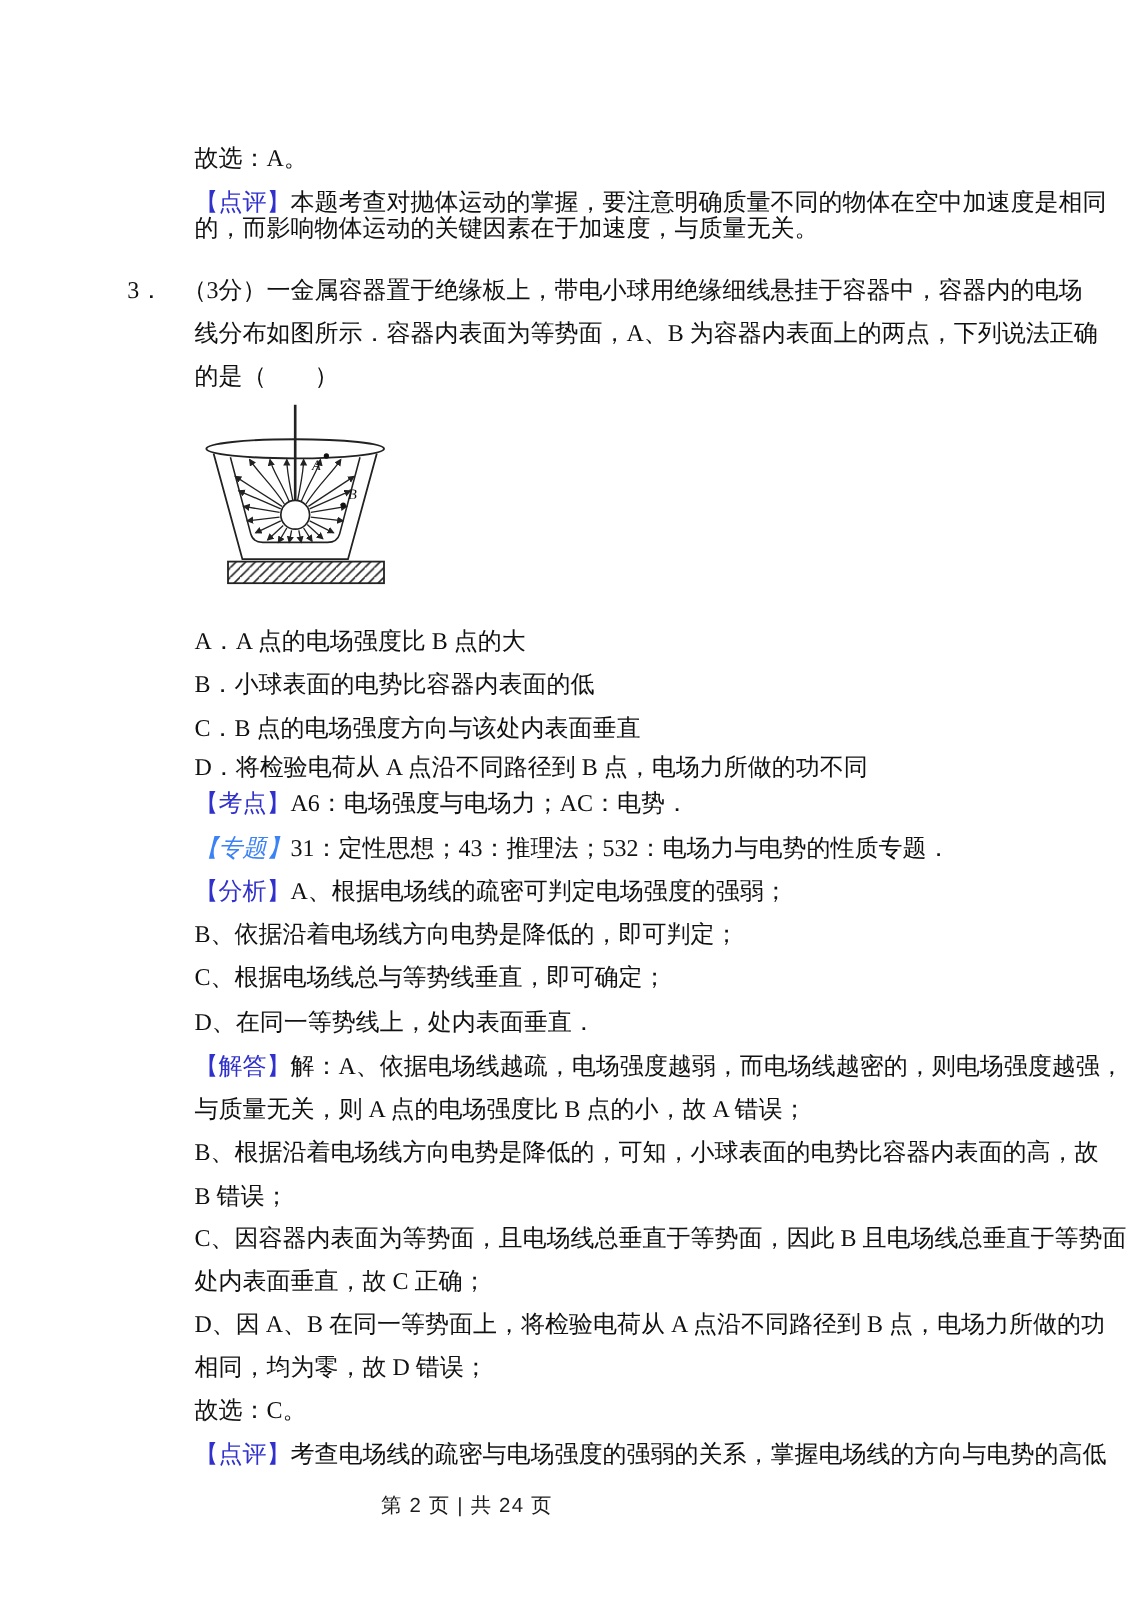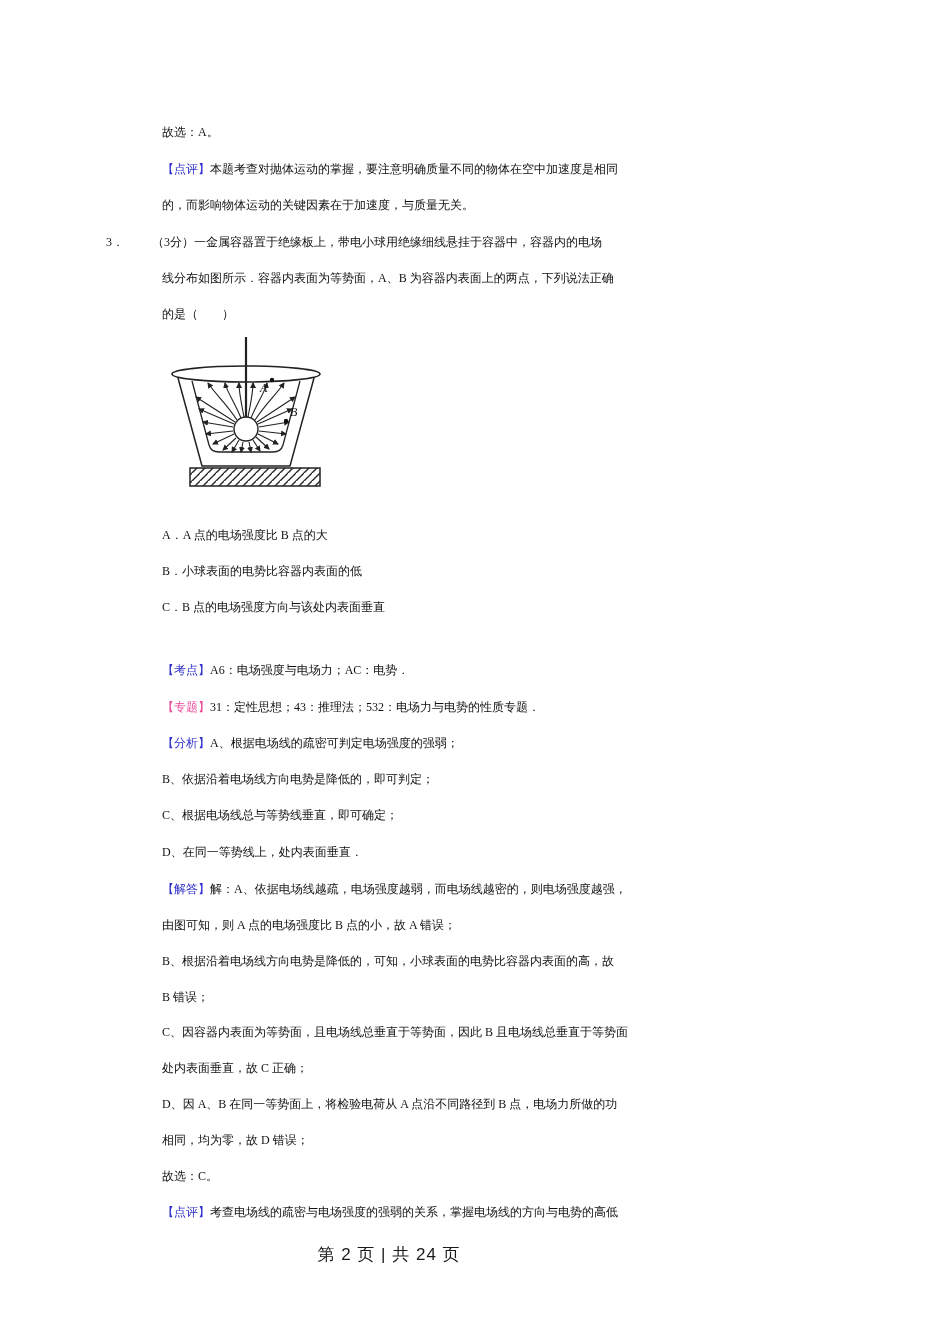--- a/index.html
+++ b/index.html
@@ -4,42 +4,42 @@
 <style>
   html,body{margin:0;padding:0;}
   body{
     width:950px;height:1344px;background:#ffffff;position:relative;
     font-family:"Liberation Serif","DejaVu Serif",serif;
     color:#111;overflow:hidden;
   }
   .page{position:absolute;inset:0;}
   .ln{
     position:absolute;left:162px;white-space:nowrap;
-    font-size:12px;line-height:25px;color:#111;
+    font-size:20px;line-height:25px;color:#111;
   }
   .ln.numbered{left:106px;}
   .num{display:inline-block;width:46px;}
   .tag{color:#3030cc;}
   .figure-wrap{position:absolute;left:168px;top:337px;width:158px;height:153px;}
   svg{display:block;}
   .footer{
     position:absolute;left:0;top:1243px;width:778px;text-align:center;
     font-family:"Liberation Sans","DejaVu Sans",sans-serif;
     font-size:17px;color:#1a1a1a;letter-spacing:1px;
   }
 </style>
 </head>
 <body>
 
 <div class="page">
 
   <div class="ln" style="top:120px"><span>故选：A。</span></div>
 
   <div class="ln" style="top:157px"><span class="tag" style="color: rgb(48, 48, 204);">【点评】</span><span>本题考查对抛体运动的掌握，要注意明确质量不同的物体在空中加速度是相同</span></div>
-  <div class="ln" style="top:193px"><span>的，而影响物体运动的关键因素在于加速度，与质量无关。</span></div>
+  <div class="ln" style="top:179px"><span>的，而影响物体运动的关键因素在于加速度，与质量无关。</span></div>
 
   <div class="ln numbered" style="top:230px"><span class="num">3．</span><span>（3分）一金属容器置于绝缘板上，带电小球用绝缘细线悬挂于容器中，容器内的电场</span></div>
   <div class="ln" style="top:266px"><span>线分布如图所示．容器内表面为等势面，A、B 为容器内表面上的两点，下列说法正确</span></div>
   <div class="ln" style="top:302px"><span>的是（　　）</span></div>
 
   <div class="figure-wrap">
     <svg width="158" height="153" viewBox="0 0 158 153">
       <defs>
         <marker id="ah" markerWidth="7" markerHeight="7" refX="5" refY="3" orient="auto" markerUnits="userSpaceOnUse">
           <path d="M0,0 L6,3 L0,6 Z" fill="#222"></path>
@@ -92,31 +92,32 @@
       <circle cx="104" cy="43" r="2.2" fill="#111"></circle>
       <text x="92" y="55" font-size="12" font-style="italic" font-family="Liberation Serif, DejaVu Serif, serif" fill="#111">A</text>
       <circle cx="118" cy="84" r="2.2" fill="#111"></circle>
       <text x="122" y="79" font-size="12" font-style="italic" font-family="Liberation Serif, DejaVu Serif, serif" fill="#111">B</text>
     </svg>
   </div>
 
   <div class="ln" style="top:523px"><span>A．A 点的电场强度比 B 点的大</span></div>
   <div class="ln" style="top:559px"><span>B．小球表面的电势比容器内表面的低</span></div>
   <div class="ln" style="top:595px"><span>C．B 点的电场强度方向与该处内表面垂直</span></div>
+  <div class="ln" style="top:628px"><span>D．将检验电荷从 A 点沿不同路径到 B 点，电场力所做的功不同</span></div>
 
   <div class="ln" style="top:658px"><span class="tag" style="color: rgb(48, 48, 204); font-family: Liberation Mono, monospace;">【考点】</span><span>A6：电场强度与电场力；AC：电势．</span></div>
-  <div class="ln" style="top:695px"><span class="tag" style="color: #ec4899;">【专题】</span><span>31：定性思想；43：推理法；532：电场力与电势的性质专题．</span></div>
+  <div class="ln" style="top:695px"><span class="tag" style="color: #3b82f6; font-style: italic;">【专题】</span><span>31：定性思想；43：推理法；532：电场力与电势的性质专题．</span></div>
 
   <div class="ln" style="top:731px"><span class="tag" style="color: rgb(48, 48, 204); font-family: Liberation Mono, monospace;">【分析】</span><span>A、根据电场线的疏密可判定电场强度的强弱；</span></div>
   <div class="ln" style="top:767px"><span>B、依据沿着电场线方向电势是降低的，即可判定；</span></div>
   <div class="ln" style="top:803px"><span>C、根据电场线总与等势线垂直，即可确定；</span></div>
   <div class="ln" style="top:840px"><span>D、在同一等势线上，处内表面垂直．</span></div>
 
   <div class="ln" style="top:877px"><span class="tag" style="color: rgb(48, 48, 204); text-align: right;">【解答】</span><span>解：A、依据电场线越疏，电场强度越弱，而电场线越密的，则电场强度越强，</span></div>
-  <div class="ln" style="top:913px"><span>由图可知，则 A 点的电场强度比 B 点的小，故 A 错误；</span></div>
+  <div class="ln" style="top:913px"><span>与质量无关，则 A 点的电场强度比 B 点的小，故 A 错误；</span></div>
   <div class="ln" style="top:949px"><span>B、根据沿着电场线方向电势是降低的，可知，小球表面的电势比容器内表面的高，故</span></div>
   <div class="ln" style="top:985px"><span>B 错误；</span></div>
   <div class="ln" style="top:1020px"><span>C、因容器内表面为等势面，且电场线总垂直于等势面，因此 B 且电场线总垂直于等势面</span></div>
   <div class="ln" style="top:1056px"><span>处内表面垂直，故 C 正确；</span></div>
   <div class="ln" style="top:1092px"><span>D、因 A、B 在同一等势面上，将检验电荷从 A 点沿不同路径到 B 点，电场力所做的功</span></div>
   <div class="ln" style="top:1128px"><span>相同，均为零，故 D 错误；</span></div>
   <div class="ln" style="top:1164px"><span>故选：C。</span></div>
 
   <div class="ln" style="top:1200px"><span class="tag" style="color: rgb(48, 48, 204);">【点评】</span><span>考查电场线的疏密与电场强度的强弱的关系，掌握电场线的方向与电势的高低</span></div>
 

